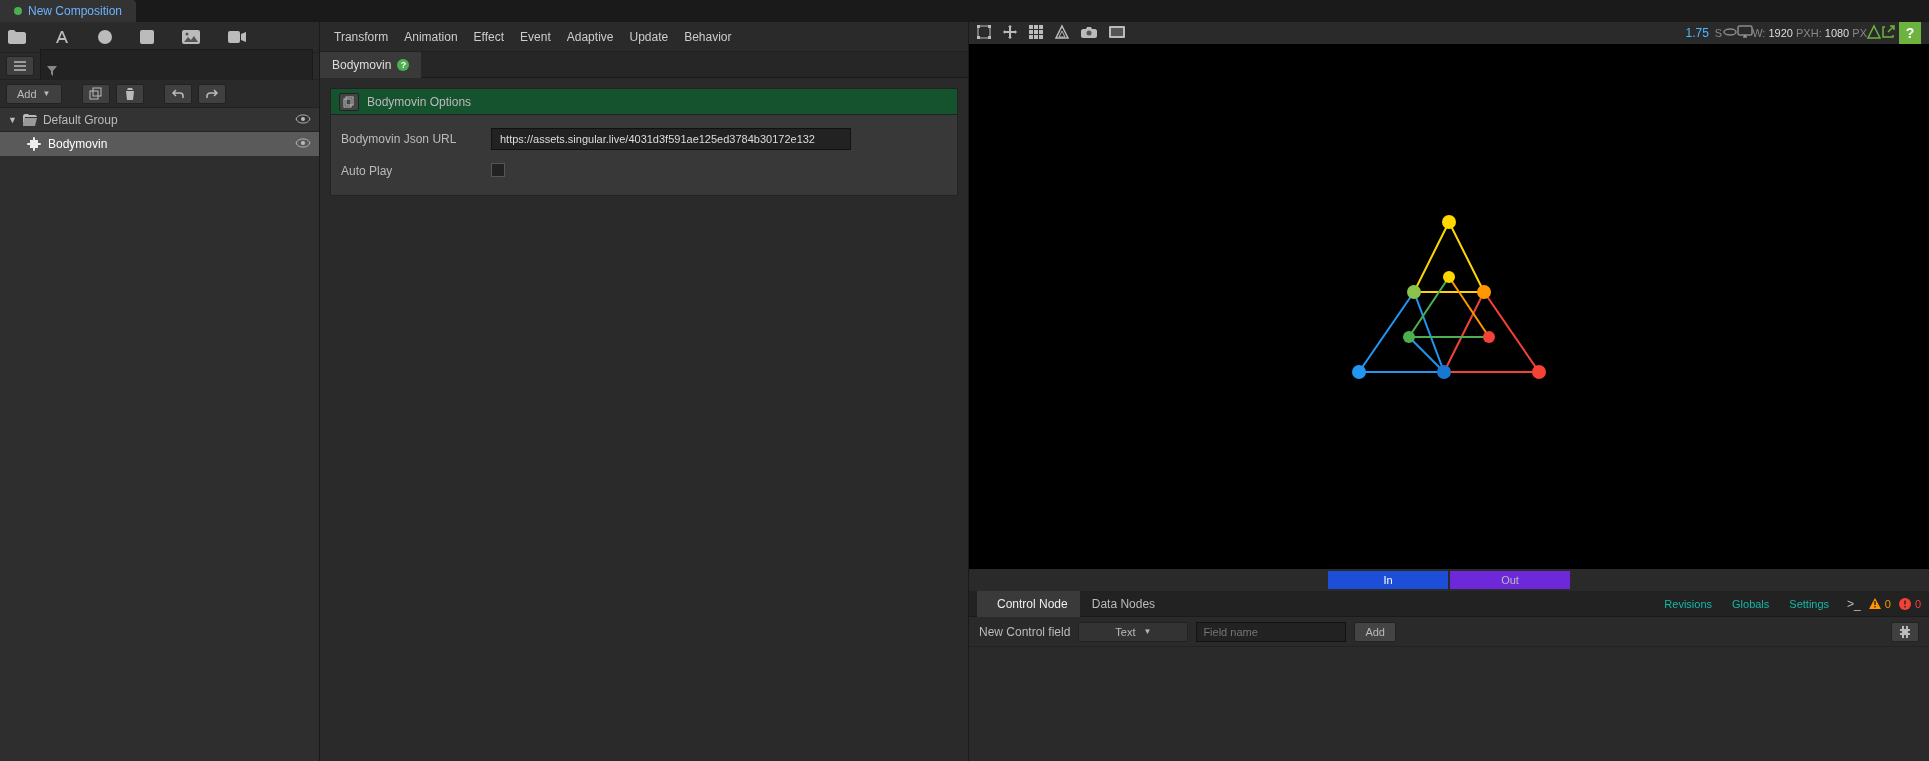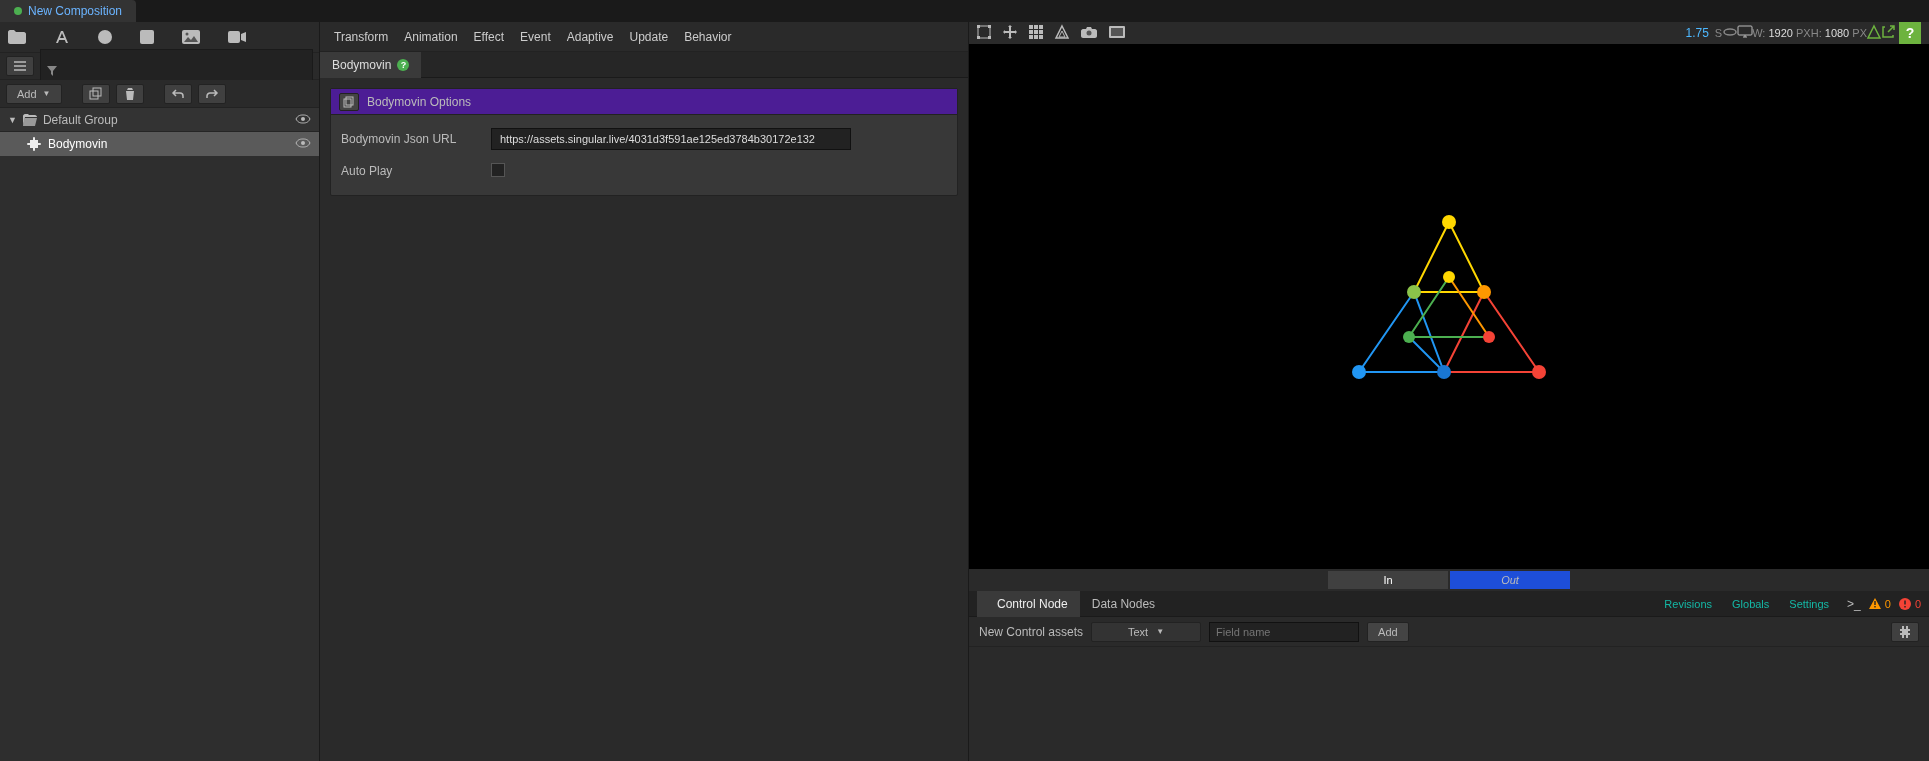--- a/index.html
+++ b/index.html
@@ -28,43 +28,43 @@
 .tree-row .chev { font-size: 9px; color: #bbb; }
 .puzzle-i { display: inline-flex; width: 14px; height: 14px; }
 .center { flex: 1; background: #2a2a2a; display: flex; flex-direction: column; border-right: 1px solid #1a1a1a; min-width: 0; }
 .menu { height: 30px; display: flex; align-items: center; gap: 16px; padding: 0 14px; background: #2a2a2a; border-bottom: 1px solid #222; }
 .menu span { color: #ccc; cursor: pointer; font-size: 12px; }
 .sub-tab { height: 26px; display: flex; align-items: center; background: #262626; border-bottom: 1px solid #1a1a1a; }
 .sub-tab .t { background: #3a3a3a; height: 26px; padding: 0 12px; display: flex; align-items: center; gap: 6px; font-size: 12px; color: #ddd; }
 .sub-tab .t .q { width: 12px; height: 12px; border-radius: 50%; background: #4caf50; display: inline-flex; align-items: center; justify-content: center; color: #fff; font-size: 9px; font-weight: bold; }
 .props { padding: 10px; }
 .section { background: #383838; border: 1px solid #222; border-radius: 2px; }
-.sec-head { height: 26px; display: flex; align-items: center; padding: 0 8px; gap: 8px; background: #4c1d95; border-bottom: 1px solid #222; }
+.sec-head { height: 26px; display: flex; align-items: center; padding: 0 8px; gap: 8px; background: #14532d; border-bottom: 1px solid #222; }
 .sec-head .copy { width: 20px; height: 18px; background: #444; border: 1px solid #222; border-radius: 2px; cursor: pointer; display: inline-flex; align-items: center; justify-content: center; font-size: 10px; }
 .sec-body { padding: 8px 10px; }
 .prop-row { display: flex; align-items: center; height: 32px; }
 .prop-row .label { width: 150px; color: #bbb; font-size: 12px; }
 .prop-row .ctrl { flex: 1; }
 .txt-input { width: 360px; height: 22px; background: #222; border: 1px solid #111; color: #ddd; padding: 0 8px; font-size: 11px; outline: none; }
 .chk { width: 14px; height: 14px; background: #222; border: 1px solid #555; display: inline-block; cursor: pointer; }
 .right { width: 960px; background: #1e1e1e; display: flex; flex-direction: column; }
 .canvasbar { height: 22px; background: #2a2a2a; display: flex; align-items: center; padding: 0 8px; gap: 10px; }
 .cb-left { display: flex; gap: 12px; }
 .cb-left span { color: #bbb; cursor: pointer; font-size: 14px; }
 .cb-right { margin-left: auto; display: flex; align-items: center; gap: 0; font-size: 11px; }
 .zoom { color: #4db8ff; font-size: 12px; padding: 0 6px; }
 .dim { color: #888; }
 .dim b { color: #ddd; font-weight: normal; }
 .help { width: 22px; height: 22px; background: #6db33f; color: #fff; display: inline-flex; align-items: center; justify-content: center; font-weight: bold; font-size: 14px; margin-left: 4px; }
 .green-i { color: #6db33f; font-size: 14px; }
 .canvas { flex: 1; background: #000; display: flex; align-items: center; justify-content: center; position: relative; }
 .inout { height: 22px; background: #2a2a2a; display: flex; align-items: center; justify-content: center; gap: 2px; }
 .inout .pill { width: 120px; height: 18px; display: flex; align-items: center; justify-content: center; font-size: 11px; cursor: pointer; }
-.inout .pill.in { background: #404040; color: #fff; }
-.inout .pill.out { background: #1d4ed8; color: #bbb; font-style: italic; }
+.inout .pill.in { background: #1d4ed8; color: #fff; }
+.inout .pill.out { background: #6d28d9; color: #bbb; }
 .bottom { height: 170px; background: #2a2a2a; display: flex; flex-direction: column; }
 .btabs { height: 26px; display: flex; align-items: center; padding: 0 8px; background: #222; border-bottom: 1px solid #1a1a1a; }
 .btab { padding: 0 12px; height: 26px; display: flex; align-items: center; cursor: pointer; color: #bbb; font-size: 12px; }
 .btab.active { background: #3a3a3a; color: #eee; padding-left: 20px; }
 .btabs .spacer { flex: 1; }
 .btabs .act { padding: 0 10px; color: #14b8a6; cursor: pointer; font-size: 11px; }
 .btabs .warn { display: flex; align-items: center; gap: 4px; color: #ff9800; font-size: 11px; }
 .btabs .err { display: flex; align-items: center; gap: 4px; color: #f44336; font-size: 11px; margin-left: 8px; }
 .bctrl { height: 30px; display: flex; align-items: center; padding: 0 10px; gap: 8px; border-bottom: 1px solid #222; }
 .bctrl .lab { color: #bbb; font-size: 12px; }
@@ -327,21 +327,21 @@
           <div class="err">
               <svg width="12" height="12">
                 <circle cx="6" cy="6" r="6" fill="#f44336"></circle>
                 <rect x="5.3" y="2.5" width="1.4" height="4" fill="#222"></rect>
                 <rect x="5.3" y="8" width="1.4" height="1.5" fill="#222"></rect>
               </svg>
               <span>0</span>
             </div>
         </div>
         <div class="bctrl">
-          <span class="lab">New Control assets</span>
+          <span class="lab">New Control field</span>
           <div class="sel">
               <span>Text</span>
               <span style="font-size:8px;">▼</span>
             </div>
           <input class="finput" placeholder="Field name" style="">
           <button class="addbtn">Add</button>
           <div style="flex:1"></div>
           <span class="btn-sq">
               <svg width="12" height="12" viewBox="0 0 12 12">
                 <path fill="#bbb" d="M3 0h2v3h2V0h2v3h2v2H9v2h2v2H9v3H7V9H5v3H3V9H1V7h2V5H1V3h2V0z"></path>

